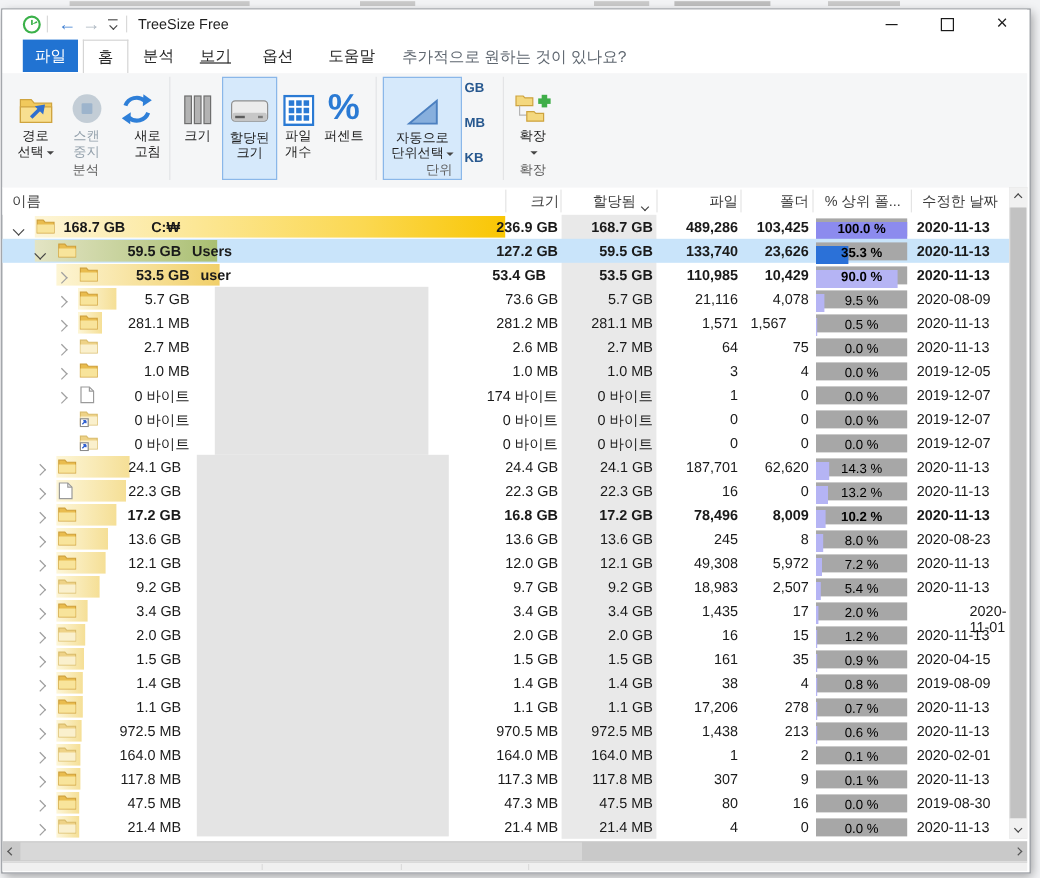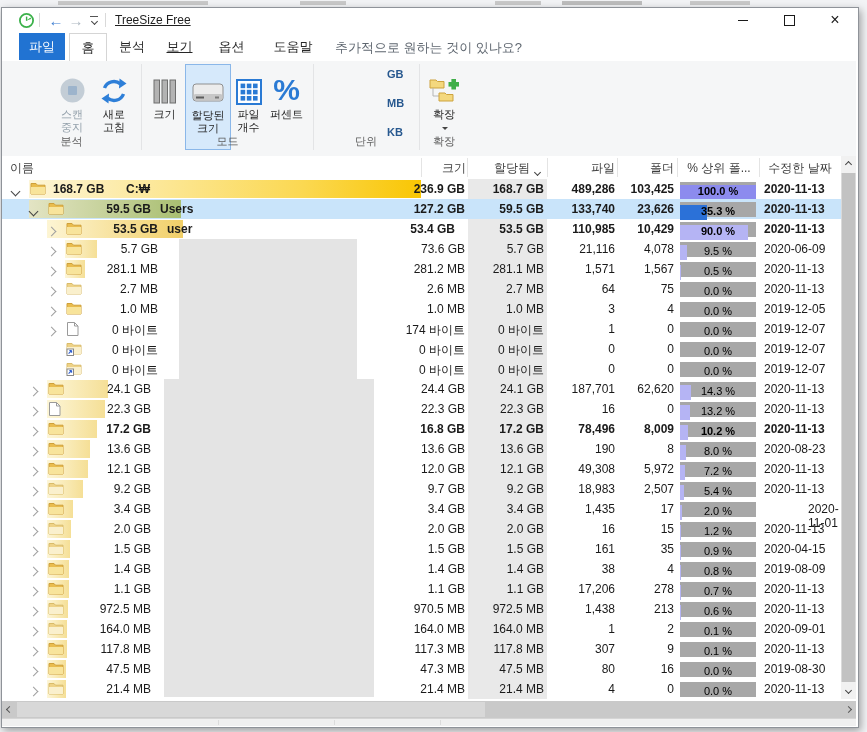--- a/index.html
+++ b/index.html
@@ -7,21 +7,21 @@
   .frag{position:absolute;height:4px;background:#c9c9c9;top:1px;}
   #window{position:absolute;left:1px;top:7px;width:856px;height:719px;background:#fff;border:1px solid #8f9399;box-shadow:2px 3px 8px rgba(0,0,0,.35);}
   
   #titlebar{position:absolute;left:0;top:0;width:854px;height:25px;background:#fff;}
   #titlebar .sep{position:absolute;top:5px;width:1px;height:14px;background:#d9d9d9;}
   .qat-ic{position:absolute;top:3px;height:18px;display:flex;align-items:center;justify-content:center;}
   #back-arrow{left:44px;width:20px;color:#3f7fd2;font-size:15px;font-weight:bold;}
   #fwd-arrow{left:64px;width:20px;color:#aeb8c2;font-size:15px;font-weight:bold;}
   #qat-drop{left:84px;width:16px;flex-direction:column;}
   #qat-drop .bar{width:8px;border-top:1.5px solid #555;margin-bottom:2px;}
-  #win-title{position:absolute;left:113px;top:5px;font-size:12px;color:#1f1f1f;text-decoration:underline;}
+  #win-title{position:absolute;left:113px;top:5px;font-size:12px;color:#1f1f1f;}
   .winctl{position:absolute;top:0;width:34px;height:24px;display:flex;align-items:center;justify-content:center;color:#1a1a1a;}
   #btn-min{left:724px;}#btn-max{left:770px;}#btn-close{left:816px;font-size:16px;}
   #btn-min .g{width:10px;border-top:1.2px solid #1a1a1a;}
   #btn-max .g{width:9px;height:9px;border:1.1px solid #1a1a1a;}
   
   #tabbar{position:absolute;left:0;top:25px;width:854px;height:28px;background:#fff;font-size:13px;}
   .tab{position:absolute;top:0;height:27px;display:flex;align-items:center;justify-content:center;color:#262626;}
   #tab-file{left:17px;width:46px;background:#2173d2;color:#fff;}
   #tab-home{left:67px;width:36px;background:#fff;border:1px solid #d5d5d5;border-bottom:none;}
   #tab-analyze{left:112px;width:36px;}
@@ -118,30 +118,41 @@
     <span class="tab" id="tab-home">홈</span>
     <span class="tab" id="tab-analyze">분석</span>
     <span class="tab" id="tab-view">보기</span>
     <span class="tab" id="tab-options">옵션</span>
     <span class="tab" id="tab-help">도움말</span>
     <span id="tab-prompt">추가적으로 원하는 것이 있나요?</span>
   </div>
 
   <div id="ribbon">
 
+    <div class="rbtn" style="left:7px;width:41px;">
+      <div class="ic">
+        <svg width="30" height="27" viewBox="0 0 30 27">
+            <path d="M2 5 h9 l2.5 3 H28 V24 H2 Z" fill="#f1c95c" stroke="#cfa43f"></path>
+            <path d="M2 11 H28 V24 H2 Z" fill="#f8df90" stroke="#cfa43f"></path>
+            <path d="M11 20 L19 12" stroke="#2f6fd0" stroke-width="3" fill="none"></path>
+            <polygon points="14,10.5 22.5,9 21,17.5" fill="#2f6fd0"></polygon>
+          </svg>
+      </div>
+      <div class="lbl"><span>경로</span><br><span>선택</span><span class="caret"></span></div>
+    </div>
     <div class="rbtn dis" style="left:50px;width:40px;">
       <div class="ic">
         <svg width="29" height="29" viewBox="0 0 29 29">
             <circle cx="14.5" cy="14.5" r="12" fill="#c3cdd6"></circle>
             <rect x="10" y="10" width="9" height="9" rx="1" fill="#9db4cc"></rect>
           </svg>
       </div>
       <div class="lbl"><span>스캔</span><br><span>중지</span></div>
     </div>
-    <div class="rbtn" style="left:92px;width:40px;">
+    <div class="rbtn" style="left:92px;width:40px;text-align:right;">
       <div class="ic">
         <svg width="28" height="28" viewBox="0 0 28 28">
             <path d="M4.5 11 A10 10 0 0 1 20.5 7" stroke="#2e7fd8" stroke-width="3.4" fill="none"></path>
             <polygon points="19.5,1.5 26.5,6.5 19,11.5" fill="#2e7fd8"></polygon>
             <path d="M23.5 17 A10 10 0 0 1 7.5 21" stroke="#2e7fd8" stroke-width="3.4" fill="none"></path>
             <polygon points="8.5,26.5 1.5,21.5 9,16.5" fill="#2e7fd8"></polygon>
           </svg>
       </div>
       <div class="lbl"><span>새로</span><br><span>고침</span></div>
     </div>
@@ -188,40 +199,47 @@
       <div class="lbl"><span>파일</span><br><span>개수</span></div>
     </div>
     <div class="rbtn" style="left:266px;width:37px;">
       <div class="ic">
           <span class="pct-glyph">%</span>
         </div>
       <div class="lbl"><span>퍼센트</span></div>
     </div>
     <div class="rsep" style="left:311px;"></div>
 
+    <div class="rbtn sel" style="left:317px;width:64px;">
+      <div class="ic">
+        <svg width="30" height="25" viewBox="0 0 30 25">
+            <polygon points="27,3 27,22 4,22" fill="#87afdd" stroke="#4c80c0" stroke-width="1.6"></polygon>
+          </svg>
+      </div>
+      <div class="lbl"><span>자동으로</span><br><span>단위선택</span><span class="caret"></span></div>
+    </div>
     <span class="unit-lbl" style="top:7px;">GB</span>
     <span class="unit-lbl" style="top:36px;">MB</span>
     <span class="unit-lbl" style="top:65px;">KB</span>
     <div class="rsep" style="left:417px;"></div>
 
     <div class="rbtn" style="left:423px;width:38px;">
       <div class="ic">
         <svg width="30" height="28" viewBox="0 0 30 28">
             <path d="M1 3 h6 l1.5 1.5 H15 V11 H1 Z" fill="#f4d87e" stroke="#cda33e"></path>
             <path d="M4 11 V19 H10" stroke="#b5b5b5" fill="none"></path>
             <path d="M10 16 h6 l1.5 1.5 H24 V24 H10 Z" fill="#f4d87e" stroke="#cda33e"></path>
             <rect x="19.5" y="5" width="10.5" height="4.6" fill="#3fae49"></rect>
             <rect x="22.4" y="2" width="4.6" height="10.5" fill="#3fae49"></rect>
           </svg>
       </div>
       <div class="lbl"><span>확장</span><br><span class="caret"></span></div>
     </div>
 
     <div class="grp-label" style="left:0;width:139px;">분석</div>
-    <div class="grp-label" style="left:140px;width:171px;">모드</div>
     <div class="grp-label" style="left:312px;width:104px;">단위</div>
     <div class="grp-label" style="left:418px;width:48px;">확장</div>
   </div>
 
   <div id="tablehead">
     <span class="h" style="left:8px;">이름</span>
     <span class="h cell-r" style="left:394px;width:70px;">크기</span>
     <span class="h cell-r" style="left:460px;width:68px;">할당됨</span>
     <span class="h" style="left:533px;top:8px;"><span class="chev down sm"></span></span>
     <span class="h cell-r" style="left:545px;width:68px;">파일</span>
@@ -312,36 +330,36 @@
           </svg></span>
         <span class="cell-r" style="left: 74px; width: 82px;">5.7 GB</span>
         <span class="cell-r" style="left: 378px; width: 85px;">73.6 GB</span>
         <span class="cell-r" style="left: 458px; width: 84px;">5.7 GB</span>
         <span class="cell-r" style="left: 543px; width: 70px;">21,116</span>
         <span class="cell-r" style="left: 605px; width: 67px;">4,078</span>
         <span class="pcttrack">
           <span class="pctfill" style="width: 7.22px; background: rgb(181, 180, 244);"></span>
           <span class="pctlabel">9.5 %</span>
         </span>
-        <span style="left: 762px;">2020-06-09</span>
+        <span style="left: 762px;">2020-08-09</span>
       </div>
       <div class="row" style="top: 80px;">
         <div class="bar bar-pale" style="left: 63px; width: 20px;"></div>
         <span style="left: 46px; top: 6px;">
           <span class="chev right"></span>
         </span>
         <span style="left: 64px; top: 2px;"><svg width="16" height="15" viewBox="0 0 16 15">
             <path d="M1 2.5 h5 l1.5 1.7 H15 V13 H1 Z" fill="#e9bc4e" stroke="#cfa03a"></path>
             <path d="M1 6 H15 V13 H1 Z" fill="#f8e49b"></path>
           </svg></span>
         <span class="cell-r" style="left: 74px; width: 82px;">281.1 MB</span>
         <span class="cell-r" style="left: 378px; width: 85px;">281.2 MB</span>
         <span class="cell-r" style="left: 458px; width: 84px;">281.1 MB</span>
         <span class="cell-r" style="left: 543px; width: 70px;">1,571</span>
-        <span class="cell-r" style="left: 605px; width: 67px;">1,567</span>
+        <span class="cell-r" style="left: 605px; width: 67px; text-align: center;">1,567</span>
         <span class="pcttrack">
           <span class="pctfill" style="width: 0.38px; background: rgb(181, 180, 244);"></span>
           <span class="pctlabel">0.5 %</span>
         </span>
         <span style="left: 762px;">2020-11-13</span>
       </div>
       <div class="row" style="top: 100px;">
         <span style="left: 46px; top: 6px;">
           <span class="chev right"></span>
         </span>
@@ -499,21 +517,21 @@
         <span style="left: 28px; top: 6px;">
           <span class="chev right"></span>
         </span>
         <span style="left: 46px; top: 2px;"><svg width="16" height="15" viewBox="0 0 16 15">
             <path d="M1 2.5 h5 l1.5 1.7 H15 V13 H1 Z" fill="#e9bc4e" stroke="#cfa03a"></path>
             <path d="M1 6 H15 V13 H1 Z" fill="#f8e49b"></path>
           </svg></span>
         <span class="cell-r" style="left: 67px; width: 82px;">13.6 GB</span>
         <span class="cell-r" style="left: 378px; width: 85px;">13.6 GB</span>
         <span class="cell-r" style="left: 458px; width: 84px;">13.6 GB</span>
-        <span class="cell-r" style="left: 543px; width: 70px;">190</span>
+        <span class="cell-r" style="left: 543px; width: 70px;">245</span>
         <span class="cell-r" style="left: 605px; width: 67px;">8</span>
         <span class="pcttrack">
           <span class="pctfill" style="width: 6.08px; background: rgb(181, 180, 244);"></span>
           <span class="pctlabel">8.0 %</span>
         </span>
         <span style="left: 762px;">2020-08-23</span>
       </div>
       <div class="row" style="top: 280px;">
         <div class="bar bar-pale" style="left: 45px; width: 41px;"></div>
         <span style="left: 28px; top: 6px;">
@@ -685,21 +703,21 @@
           </svg></span>
         <span class="cell-r" style="left: 67px; width: 82px;">164.0 MB</span>
         <span class="cell-r" style="left: 378px; width: 85px;">164.0 MB</span>
         <span class="cell-r" style="left: 458px; width: 84px;">164.0 MB</span>
         <span class="cell-r" style="left: 543px; width: 70px;">1</span>
         <span class="cell-r" style="left: 605px; width: 67px;">2</span>
         <span class="pcttrack">
           <span class="pctfill" style="width: 0.076px; background: rgb(181, 180, 244);"></span>
           <span class="pctlabel">0.1 %</span>
         </span>
-        <span style="left: 762px;">2020-09-01</span>
+        <span style="left: 762px;">2020-02-01</span>
       </div>
       <div class="row" style="top: 460px;">
         <div class="bar bar-pale" style="left: 45px; width: 20px;"></div>
         <span style="left: 28px; top: 6px;">
           <span class="chev right"></span>
         </span>
         <span style="left: 46px; top: 2px;"><svg width="16" height="15" viewBox="0 0 16 15">
             <path d="M1 2.5 h5 l1.5 1.7 H15 V13 H1 Z" fill="#e9bc4e" stroke="#cfa03a"></path>
             <path d="M1 6 H15 V13 H1 Z" fill="#f8e49b"></path>
           </svg></span>

